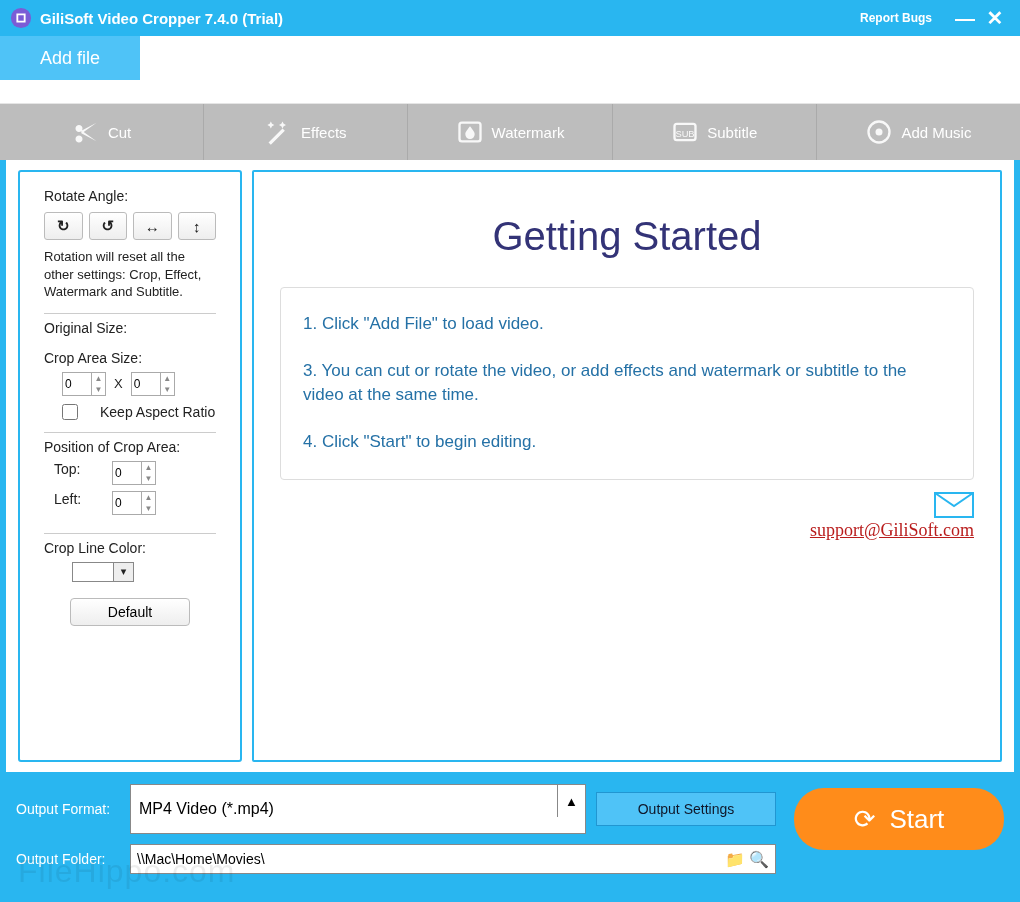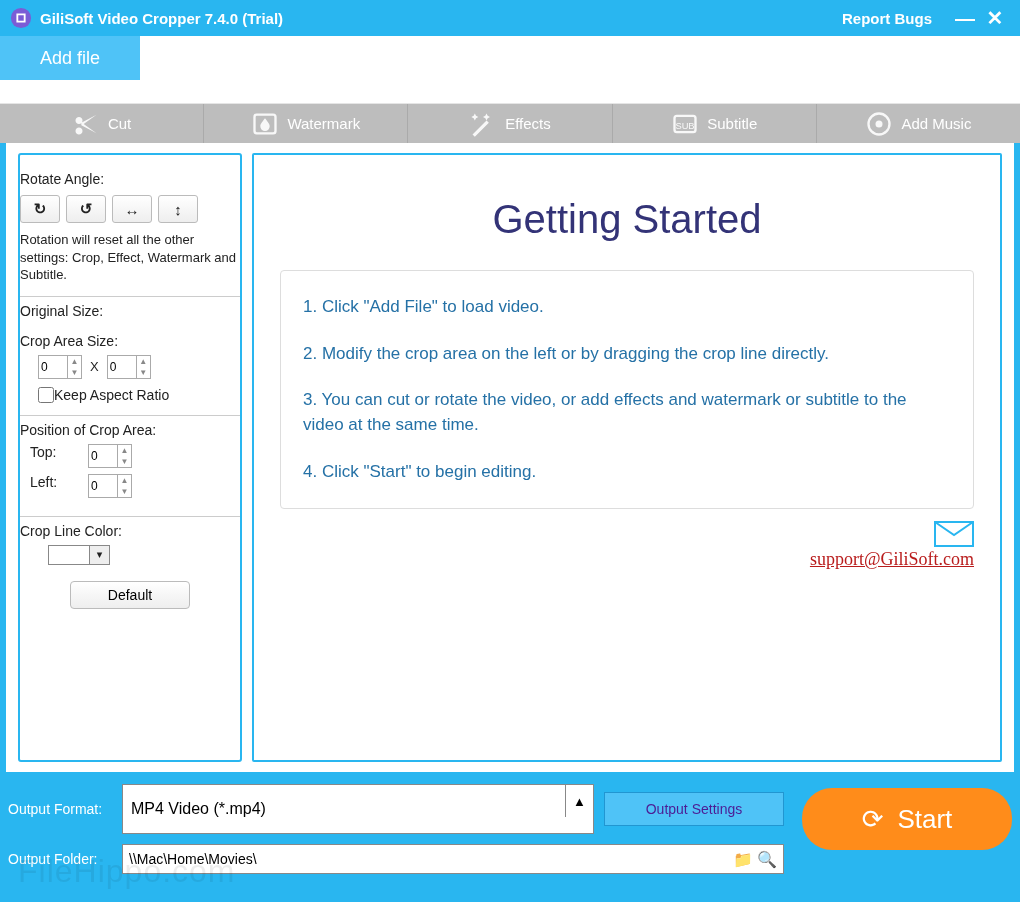--- a/index.html
+++ b/index.html
@@ -1,63 +1,63 @@
 <!DOCTYPE html>
 <html><head>
 <meta charset="utf-8">
 <style>
 * { box-sizing: border-box; margin: 0; padding: 0; font-family: "Segoe UI", Tahoma, sans-serif; }
 body { width: 1020px; height: 902px; background: #fff; overflow: hidden; }
 .window { width: 1020px; height: 902px; background: #29b6f0; display: flex; flex-direction: column; }
 .titlebar { height: 36px; display: flex; align-items: center; padding: 0 10px; color: #fff; font-weight: bold; font-size: 15px; }
 .titlebar .logo { width: 22px; height: 22px; margin-right: 8px; }
 .titlebar .title { flex: 1; }
-.titlebar .report { margin-right: 18px; font-size: 15px; cursor: pointer; }
+.titlebar .report { margin-right: 18px; font-size: 12px; cursor: pointer; }
 .titlebar .winbtn { width: 30px; text-align: center; font-size: 20px; cursor: pointer; font-weight: bold; }
 .filetabs { background: #fff; height: 68px; border-bottom: 1px solid #e5e5e5; display:flex;}
 .addfile { width: 140px; height: 44px; background: #4fc3f7; color: #fff; font-size: 18px; display: flex; align-items: center; justify-content: center; cursor: pointer; }
-.toolbar { background: #bdbdbd; height: 39px; display: flex; }
+.toolbar { background: #bdbdbd; height: 56px; display: flex; }
 .tool { flex: 1; display: flex; align-items: center; justify-content: center; color: #fff; font-size: 15px; cursor: pointer; border-right: 1px solid #aaa; gap:8px;}
 .tool .ic{width:28px;height:28px;opacity:.9;}
 .tool:last-child { border-right: none; }
 .content { flex: 1; display: flex; padding: 10px 12px; gap: 10px; background: #fff; border-left:6px solid #29b6f0; border-right:6px solid #29b6f0;}
-.sidepanel { width: 224px; border: 2px solid #29b6f0; border-radius: 3px; padding: 10px 0; font-size: 13.5px; color: #222; }
+.sidepanel { width: 224px; border: 2px solid #29b6f0; border-radius: 3px; padding: 10px 24px; font-size: 13.5px; color: #222; }
 .section { padding: 6px 0 12px; border-bottom: 1px solid #ccc; }
 .section:last-child { border-bottom: none; }
 .section .lbl { font-size: 14px; margin-bottom: 6px; display:block;}
 .rotbtns { display: flex; gap: 6px; margin: 8px 0; }
 .rotbtn { width: 40px; height: 28px; border: 1px solid #bbb; border-radius: 3px; background: linear-gradient(#fff,#eee); display: flex; align-items: center; justify-content: center; font-size: 15px; cursor: pointer; font-weight:bold;}
 .hint { font-size: 13px; line-height: 1.35; }
 .spinbox { width: 44px; height: 24px; border: 1px solid #aaa; background: #fff; display: inline-flex; align-items:center;}
 .spinbox input{width:28px;border:none;font-size:12px;padding:2px;outline:none;}
 .spinbox .ud{width:14px;display:flex;flex-direction:column;border-left:1px solid #aaa;}
 .spinbox .ud div{height:11px;font-size:8px;text-align:center;color:#888;line-height:11px;cursor:pointer;}
 .cropsize { display:flex; align-items:center; gap:8px; margin:6px 0 8px 18px; font-size:13px;}
-.chk{display:flex;align-items:flex-start;gap:0;margin-left:18px;font-size:14px;}
+.chk{display:flex;align-items:flex-start;gap:22px;margin-left:18px;font-size:14px;}
 .chk input{width:16px;height:16px;}
 .posrow{display:flex;align-items:flex-start;gap:8px;margin:6px 0 6px 10px;font-size:14px;}
 .posrow .plbl{width:50px;}
 .colorsel{display:flex;align-items:center;gap:0;margin:6px 0 0 28px;}
 .colorsel .sw{width:42px;height:20px;border:1px solid #888;background:#fff;}
 .colorsel .dd{width:20px;height:20px;border:1px solid #888;border-left:none;display:flex;align-items:center;justify-content:center;font-size:11px;cursor:pointer;background:#eee;}
 .defbtn{display:block;margin:16px auto 0;width:120px;height:28px;border:1px solid #bbb;border-radius:4px;background:linear-gradient(#fff,#eee);font-size:14px;cursor:pointer;}
 .mainarea { flex: 1; border: 2px solid #29b6f0; border-radius: 2px; padding: 24px 26px; display:flex;flex-direction:column;}
 .gsTitle { font-size: 40px; color: #337; text-align: center; margin: 18px 0 28px; }
 .steps { border: 1px solid #ddd; border-radius: 4px; padding: 24px 22px; }
 .step { font-size: 17px; color: #2571a6; line-height: 1.45; margin-bottom: 22px; }
 .support { text-align: right; margin-top: 12px; }
 .support a { color: #b91c1c; font-size: 18px; text-decoration: underline; font-family: Liberation Serif, serif;}
 .envicon{display:block;margin-left:auto;margin-bottom:2px;}
-.bottombar { background: #29b6f0; padding: 12px 8px 18px; display:flex; gap:18px; align-items:flex-start;}
+.bottombar { background: #29b6f0; padding: 12px 16px 18px; display:flex; gap:18px; align-items:flex-start;}
 .bleft{flex:1;}
 .brow{display:flex;align-items:center;gap:10px;margin-bottom:10px;}
 .brow .blbl{width:104px;color:#fff;font-size:14px;}
 .fmtsel{flex:1;height:50px;background:#fff;border:1px solid #888;display:flex;align-items:center;font-size:16px;padding:0 8px;position:relative;}
 .fmtsel .dd{width:28px;height:32px;position:absolute;right:0;top:0;border-left:1px solid #888;display:flex;align-items:center;justify-content:center;font-size:13px;cursor:pointer;}
-.outset{width:180px;height:34px;background:#4fc3f7;border:1px solid #2196d1;color:#4c1d95;font-size:14px;cursor:pointer;}
+.outset{width:180px;height:34px;background:#4fc3f7;border:1px solid #2196d1;color:#0f172a;font-size:14px;cursor:pointer;}
 .folderin{flex:1;height:30px;background:#fff;border:1px solid #888;display:flex;align-items:center;padding:0 6px;font-size:14px;}
 .folderin input{flex:1;border:none;outline:none;font-size:14px;}
 .ficon{font-size:16px;color:#2571a6;margin-left:4px;cursor:pointer;}
 .startbtn{width:210px;height:62px;background:#ff8c1a;border-radius:30px;border:none;color:#fff;font-size:26px;display:flex;align-items:center;justify-content:center;gap:14px;cursor:pointer;margin-top:4px;}
 .startbtn .ric{font-size:26px;}
 .watermark{position:absolute;left:18px;bottom:12px;font-size:32px;color:rgba(0,0,0,0.07);font-weight:400;letter-spacing:1px;pointer-events:none;}
 </style>
 </head>
 <body>
 
@@ -79,30 +79,30 @@
 
   <div class="toolbar">
     <div class="tool">
         <svg class="ic" viewBox="0 0 24 24">
           <path d="M6 6c1.6 0 3 1.3 3 3s-1.4 3-3 3-3-1.3-3-3 1.4-3 3-3zm0 9c1.6 0 3 1.3 3 3s-1.4 3-3 3-3-1.3-3-3 1.4-3 3-3zm2-4l13-7-11 8 11 8-13-7z" fill="#fff"></path>
         </svg>
         <span>Cut</span>
       </div>
     <div class="tool">
         <svg class="ic" viewBox="0 0 24 24">
+          <path d="M5 3l1 2 2 1-2 1-1 2-1-2-2-1 2-1zm10 0l1 2 2 1-2 1-1 2-1-2-2-1 2-1zM3 21L15 9l2 2L5 23z" fill="#fff"></path>
+        </svg>
+        <span>Effects</span>
+      </div>
+    <div class="tool">
+        <svg class="ic" viewBox="0 0 24 24">
           <rect x="3" y="4" width="18" height="16" rx="2" fill="none" stroke="#fff" stroke-width="2"></rect>
           <path d="M12 7c3 4 4 5 4 7a4 4 0 11-8 0c0-2 1-3 4-7z" fill="#fff"></path>
         </svg>
         <span>Watermark</span>
-      </div>
-    <div class="tool">
-        <svg class="ic" viewBox="0 0 24 24">
-          <path d="M5 3l1 2 2 1-2 1-1 2-1-2-2-1 2-1zm10 0l1 2 2 1-2 1-1 2-1-2-2-1 2-1zM3 21L15 9l2 2L5 23z" fill="#fff"></path>
-        </svg>
-        <span>Effects</span>
       </div>
     <div class="tool">
         <svg class="ic" viewBox="0 0 24 24">
           <rect x="3" y="5" width="18" height="14" rx="2" fill="none" stroke="#fff" stroke-width="2"></rect>
           <text x="12" y="16" font-size="8" text-anchor="middle" fill="#fff">SUB</text>
         </svg>
         <span>Subtitle</span>
       </div>
     <div class="tool">
         <svg class="ic" viewBox="0 0 24 24">
@@ -180,21 +180,20 @@
             <div class="dd">▾</div>
           </div>
         <button class="defbtn">Default</button>
       </div>
     </div>
 
     <div class="mainarea">
       <div class="gsTitle">Getting Started</div>
       <div class="steps">
         <div class="step">1. Click "Add File" to load video.</div>
-        <div class="step">2. Modify the crop area on the left or by dragging the crop line directly.</div>
         <div class="step">3. You can cut or rotate the video, or add effects and watermark or subtitle to the video at the same time.</div>
         <div class="step" style="margin-bottom:0">4. Click "Start" to begin editing.</div>
       </div>
       <div class="support">
         <svg class="envicon" width="40" height="26" viewBox="0 0 40 26">
             <rect x="1" y="1" width="38" height="24" fill="none" stroke="#29b6f0" stroke-width="2"></rect>
             <path d="M1 1 L20 14 L39 1" fill="none" stroke="#29b6f0" stroke-width="2"></path>
           </svg>
         <a>support@GiliSoft.com</a>
       </div>

